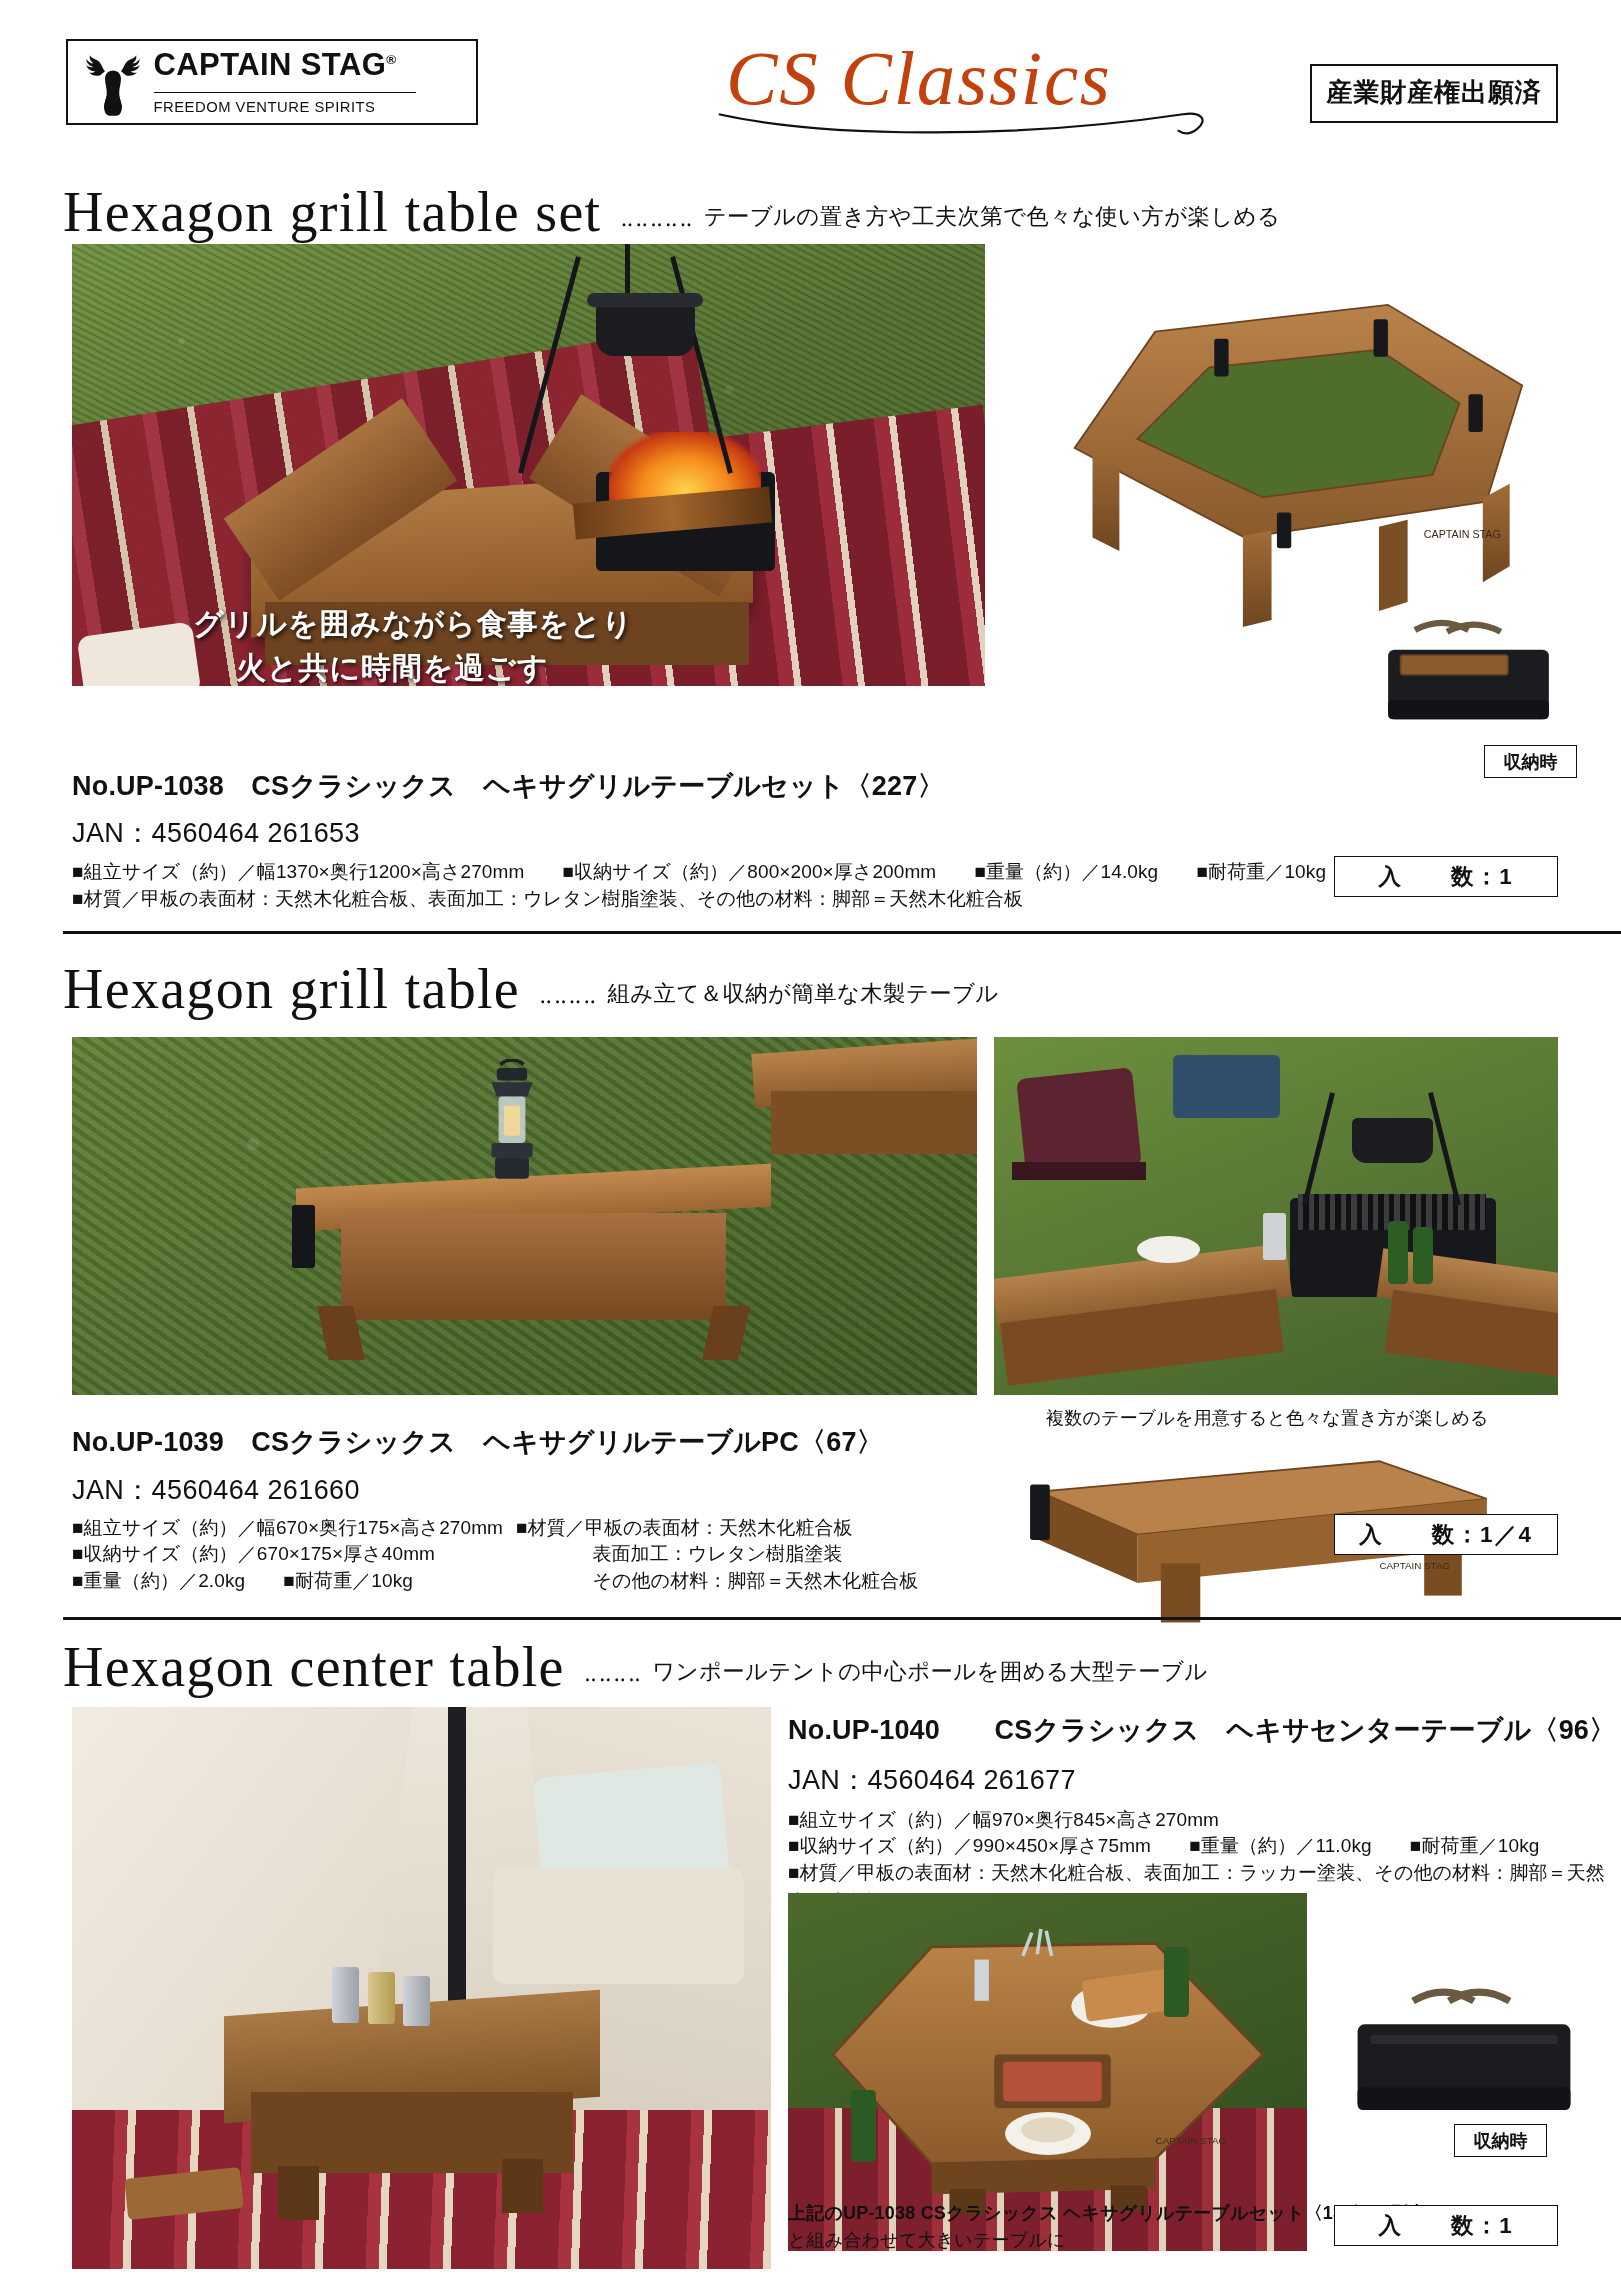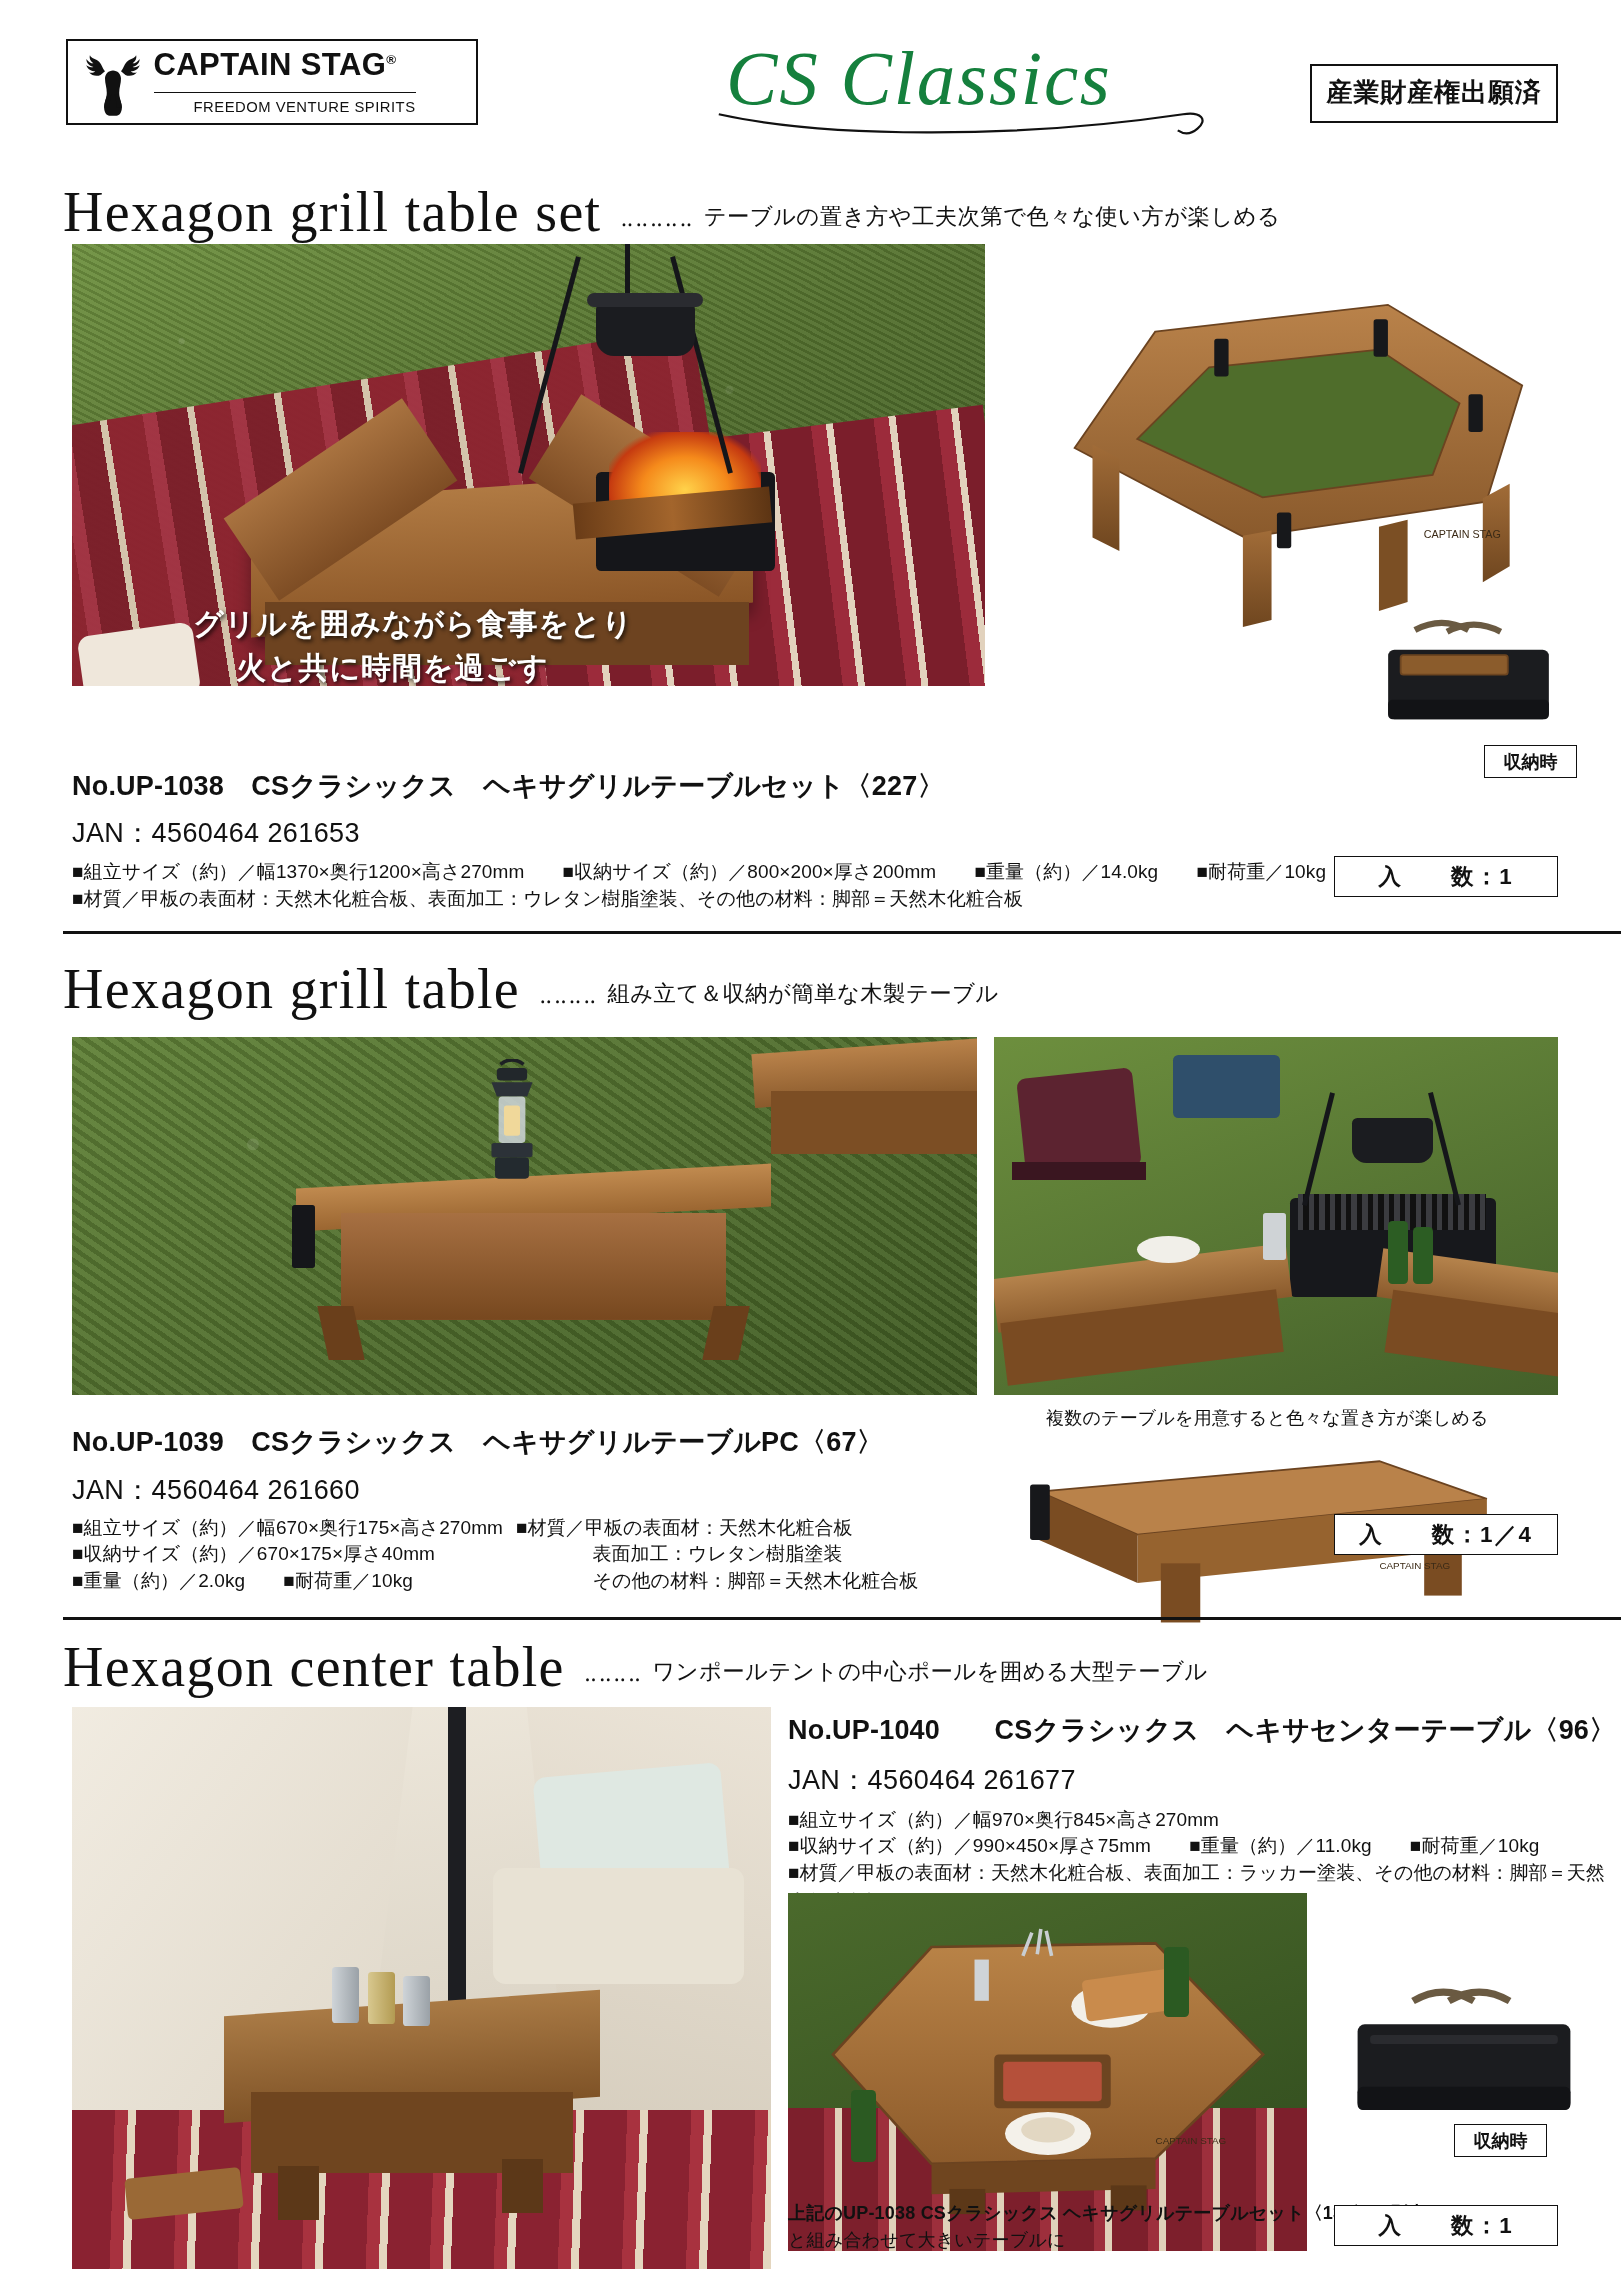--- a/index.html
+++ b/index.html
@@ -44,32 +44,32 @@
     line-height: 1;
   }
   .logo-title sup { font-size: 13.4px; vertical-align: super; }
   .logo-sub {
     font-size: 14.8px;
     letter-spacing: 0.5px;
     margin-top: 12px;
     border-top: 1.8px solid #111;
     padding-top: 5.4px;
     width: 262px;
-    text-align: right;
+    text-align: left;
     font-weight: normal;
   }
   .cs-classics {
     position: absolute;
     left: 690px; top: 25px;
     width: 555px;
     height: 107px;
     font-family: "Liberation Serif", serif;
     font-style: italic;
     font-size: 77px;
-    color: #15803d;
+    color: #c2410c;
     letter-spacing: 1.8px;
   }
   .cs-classics .swash {
     position: absolute;
     left: 36px; top: 9px;
   }
   .patent-box {
     position: absolute;
     right: 63px; top: 64px;
     border: 2.7px solid #111;

